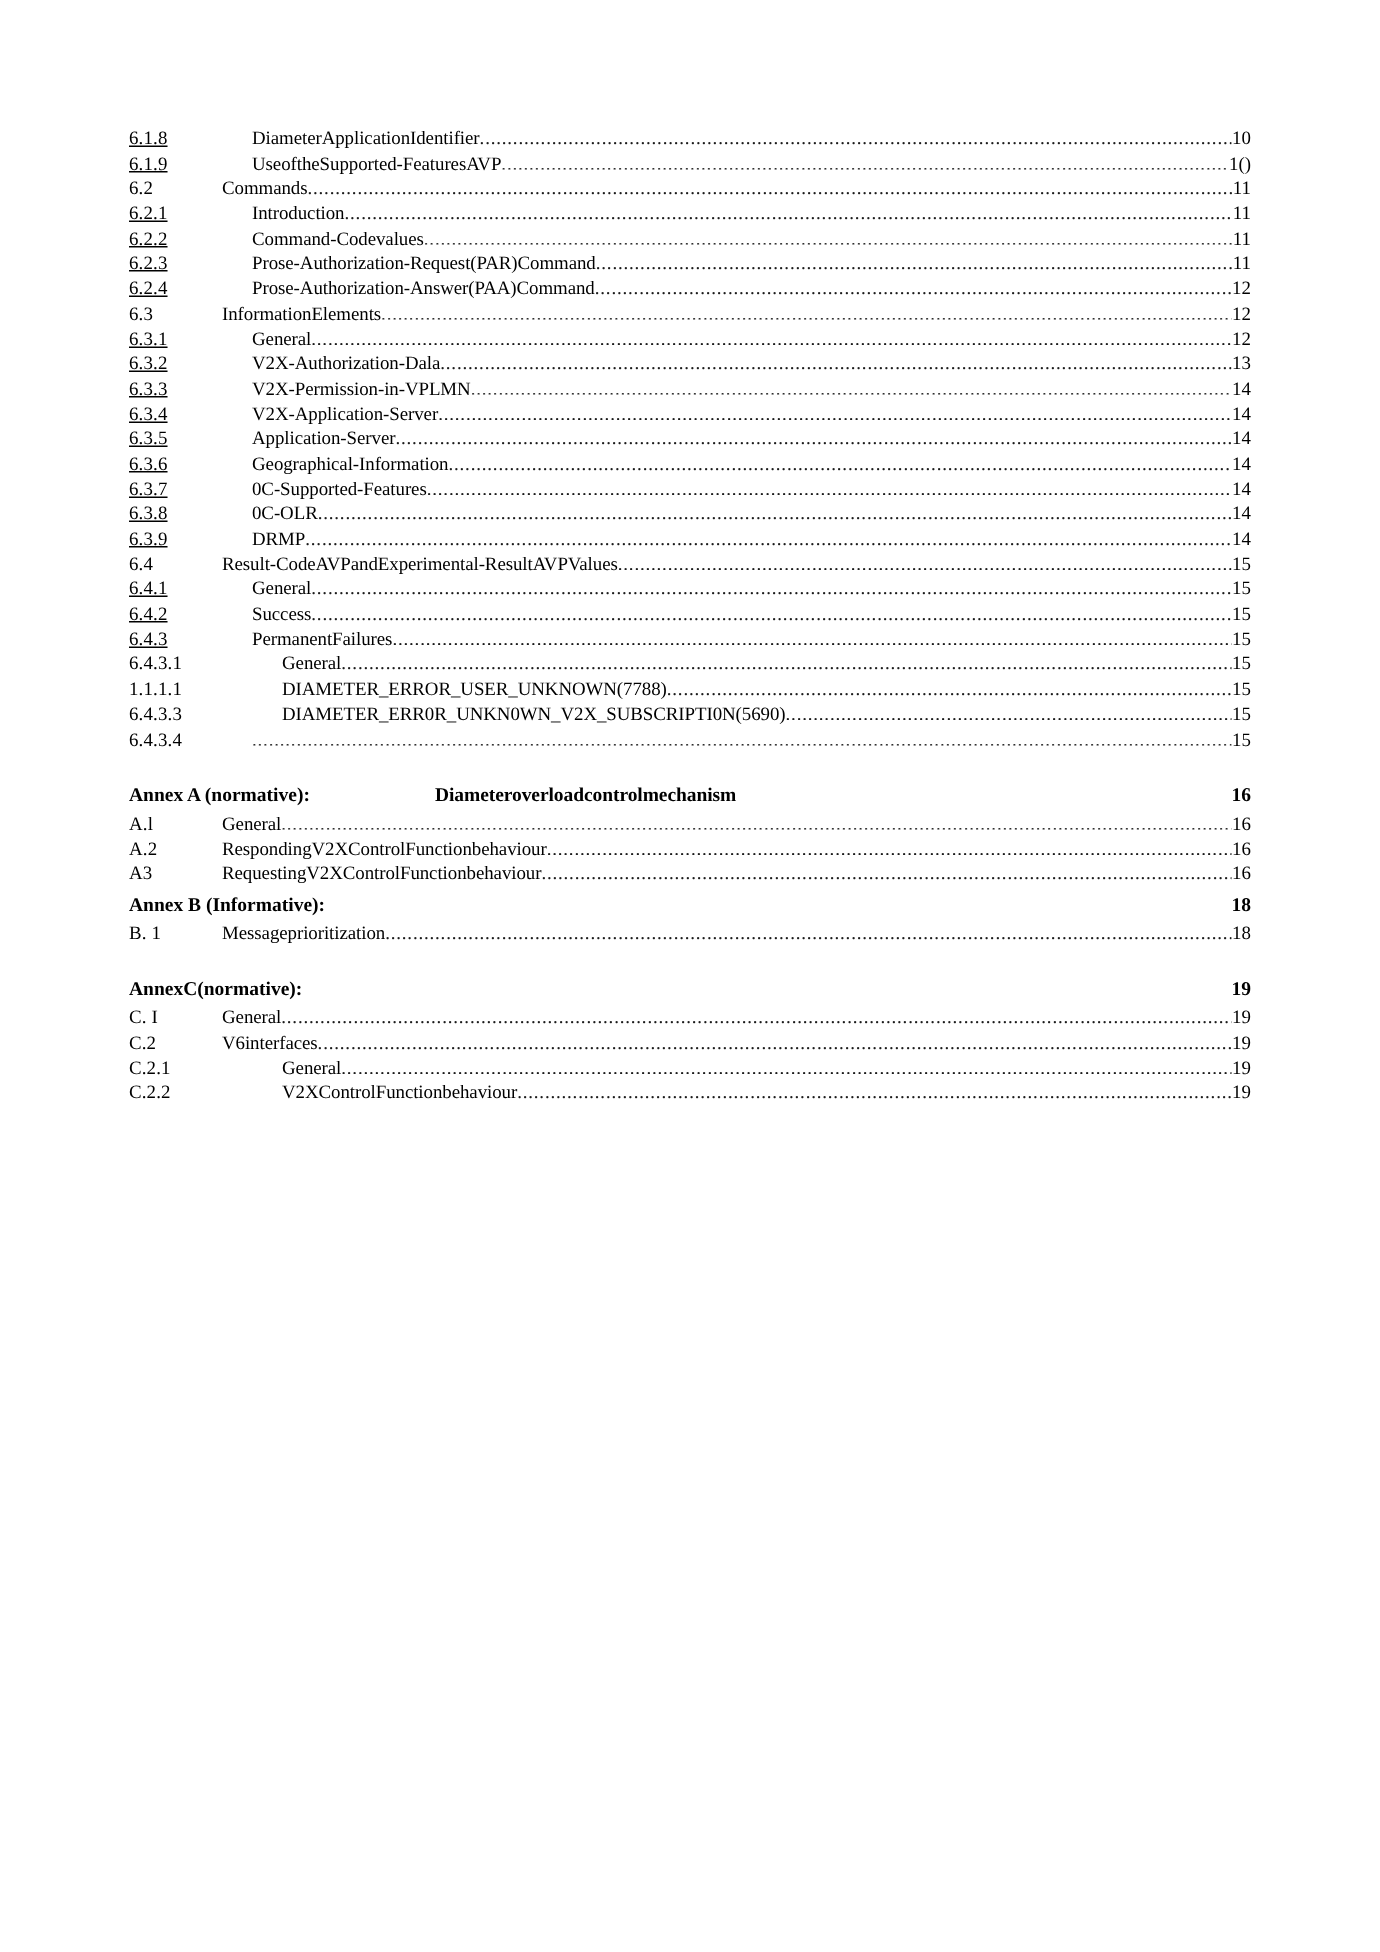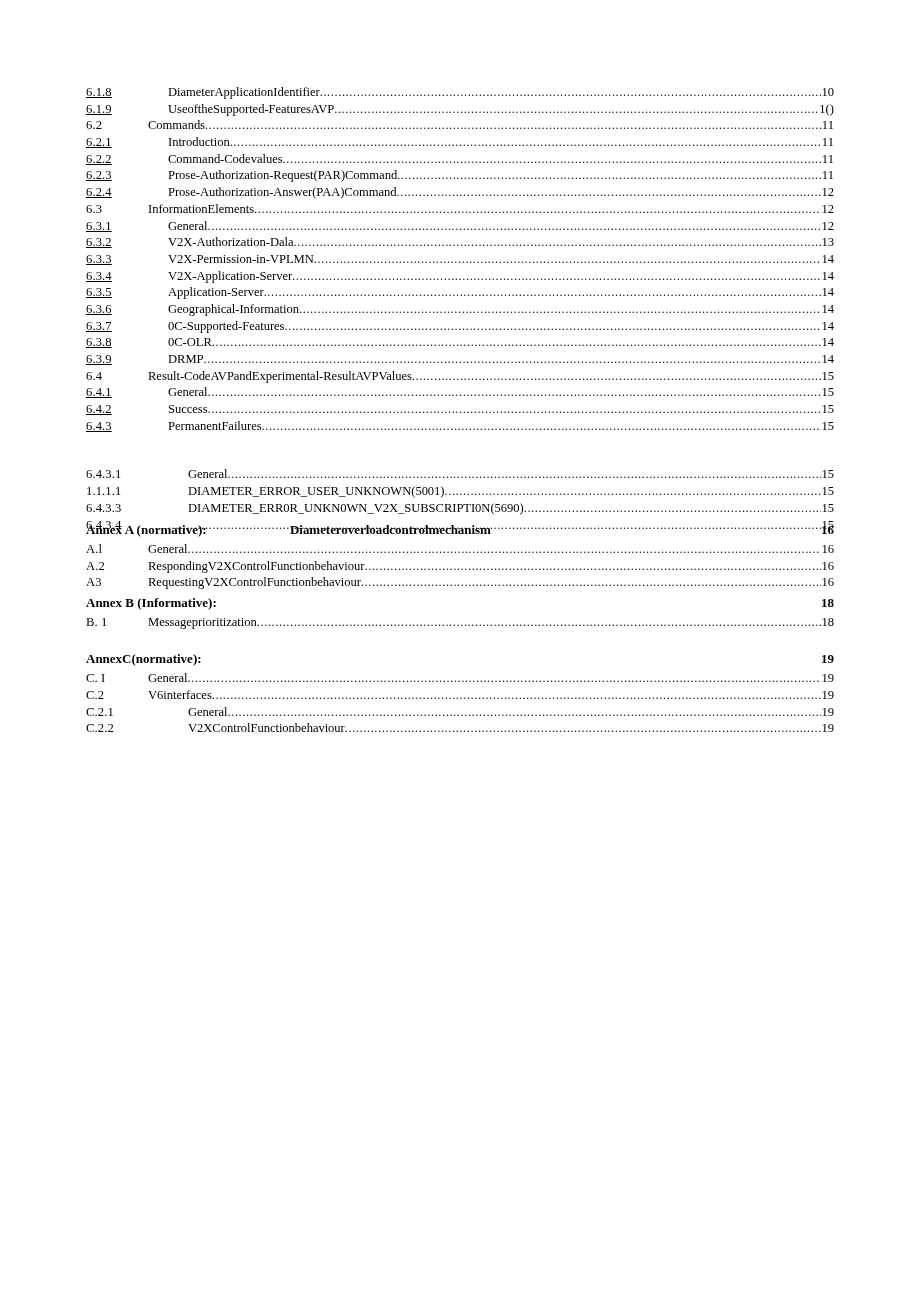--- a/index.html
+++ b/index.html
@@ -63,21 +63,21 @@
   .toc-page {
     flex: 0 0 auto;
     text-align: right;
     padding-left: 0px;
   }
 
   
   .lvl2 .toc-num  { width: 62px; }
   .lvl2 .toc-title{ }
   .lvl3 .toc-num  { width: 82px; text-decoration: underline; }
-  .lvl4 .toc-num  { width: 82px; margin-top: 32px; }
+  .lvl4 .toc-num  { width: 82px; }
   .lvl4 .toc-title{ padding-left: 20px; }
 
   
   .annex-head {
     display: flex;
     align-items: baseline;
     width: 100%;
     font-weight: bold;
     font-size: 13px;
     line-height: 23px;
@@ -259,21 +259,21 @@
 
   <div class="toc-row lvl4">
     <span class="toc-num">6.4.3.1</span>
     <span class="toc-title">General</span>
     <span class="toc-dots"></span>
     <span class="toc-page">15</span>
   </div>
 
   <div class="toc-row lvl4">
     <span class="toc-num">1.1.1.1</span>
-    <span class="toc-title">DIAMETER_ERROR_USER_UNKNOWN(5001) </span>
+    <span class="toc-title">DIAMETER_ERROR_USER_UNKNOWN(7788) </span>
     <span class="toc-dots"></span>
     <span class="toc-page">15</span>
   </div>
 
   <div class="toc-row lvl4">
     <span class="toc-num">6.4.3.3</span>
     <span class="toc-title">DIAMETER_ERR0R_UNKN0WN_V2X_SUBSCRIPTI0N(5690)</span>
     <span class="toc-dots"></span>
     <span class="toc-page">15</span>
   </div>

